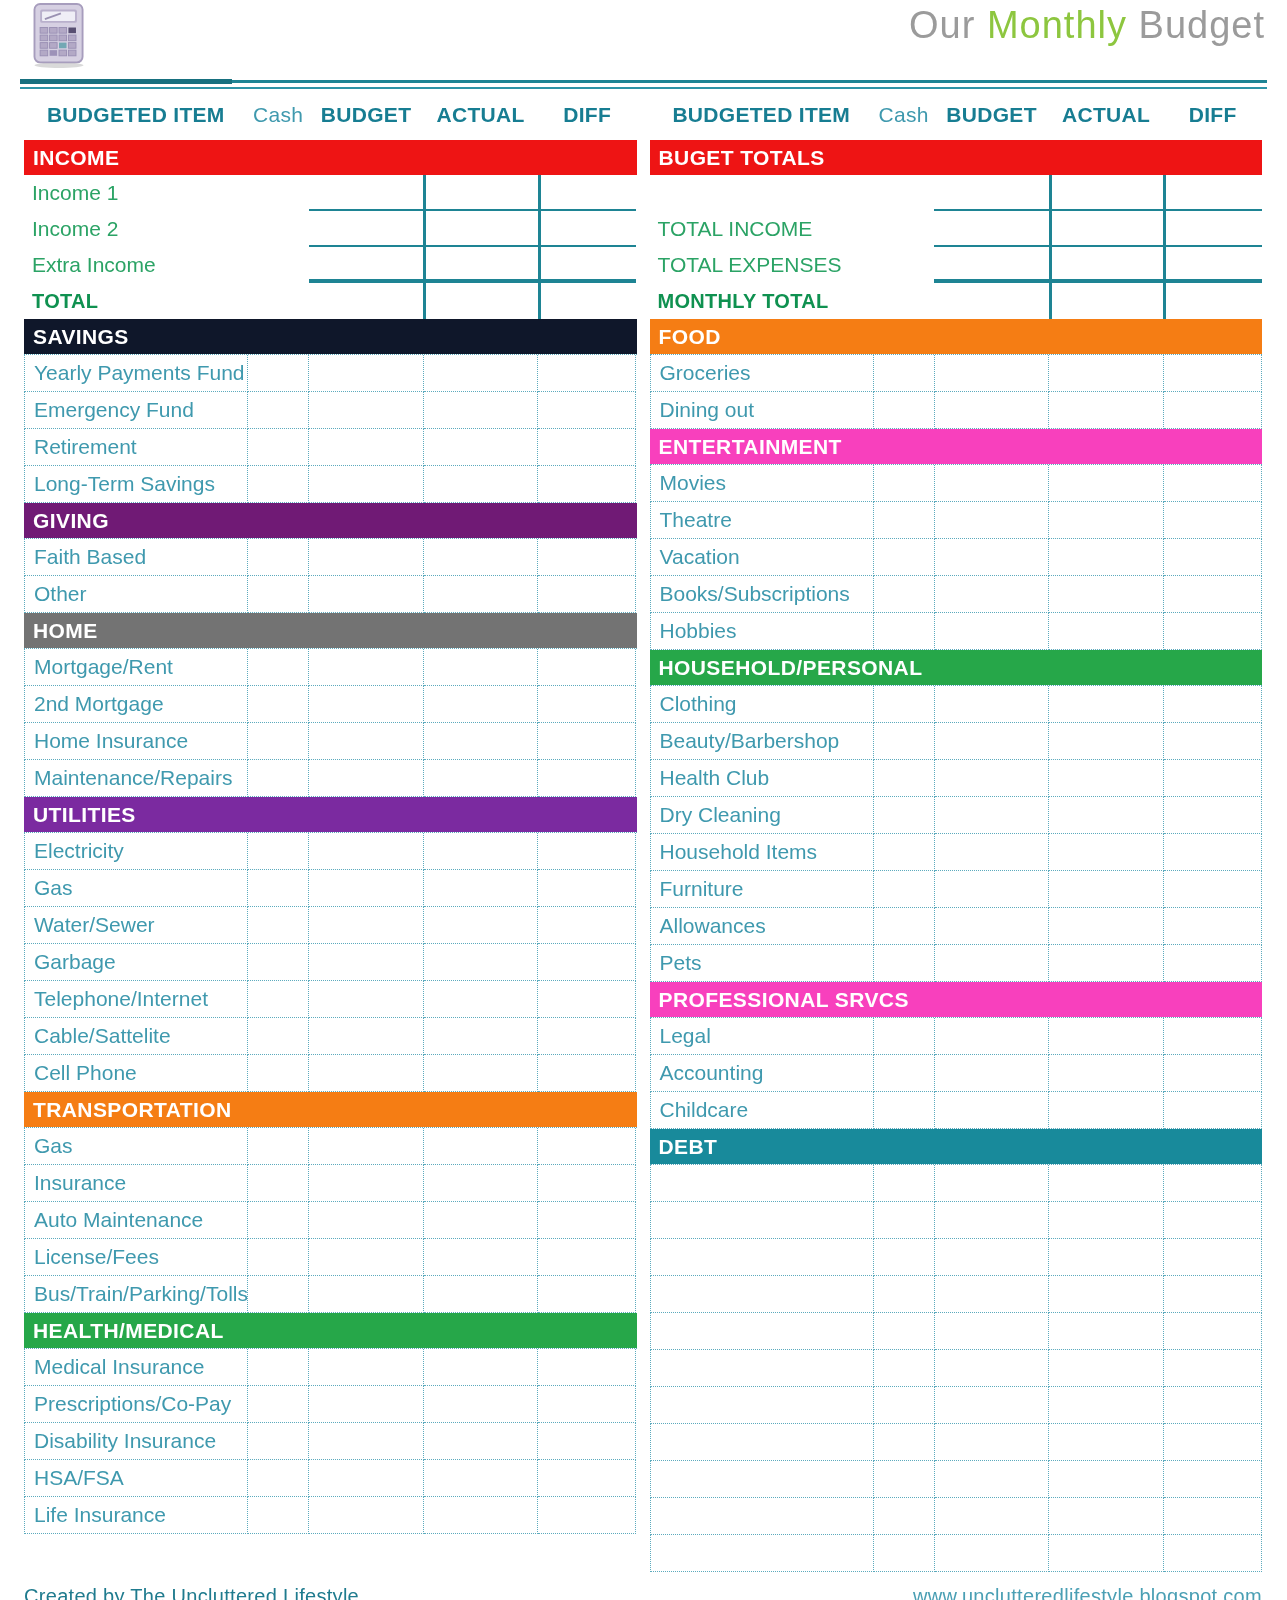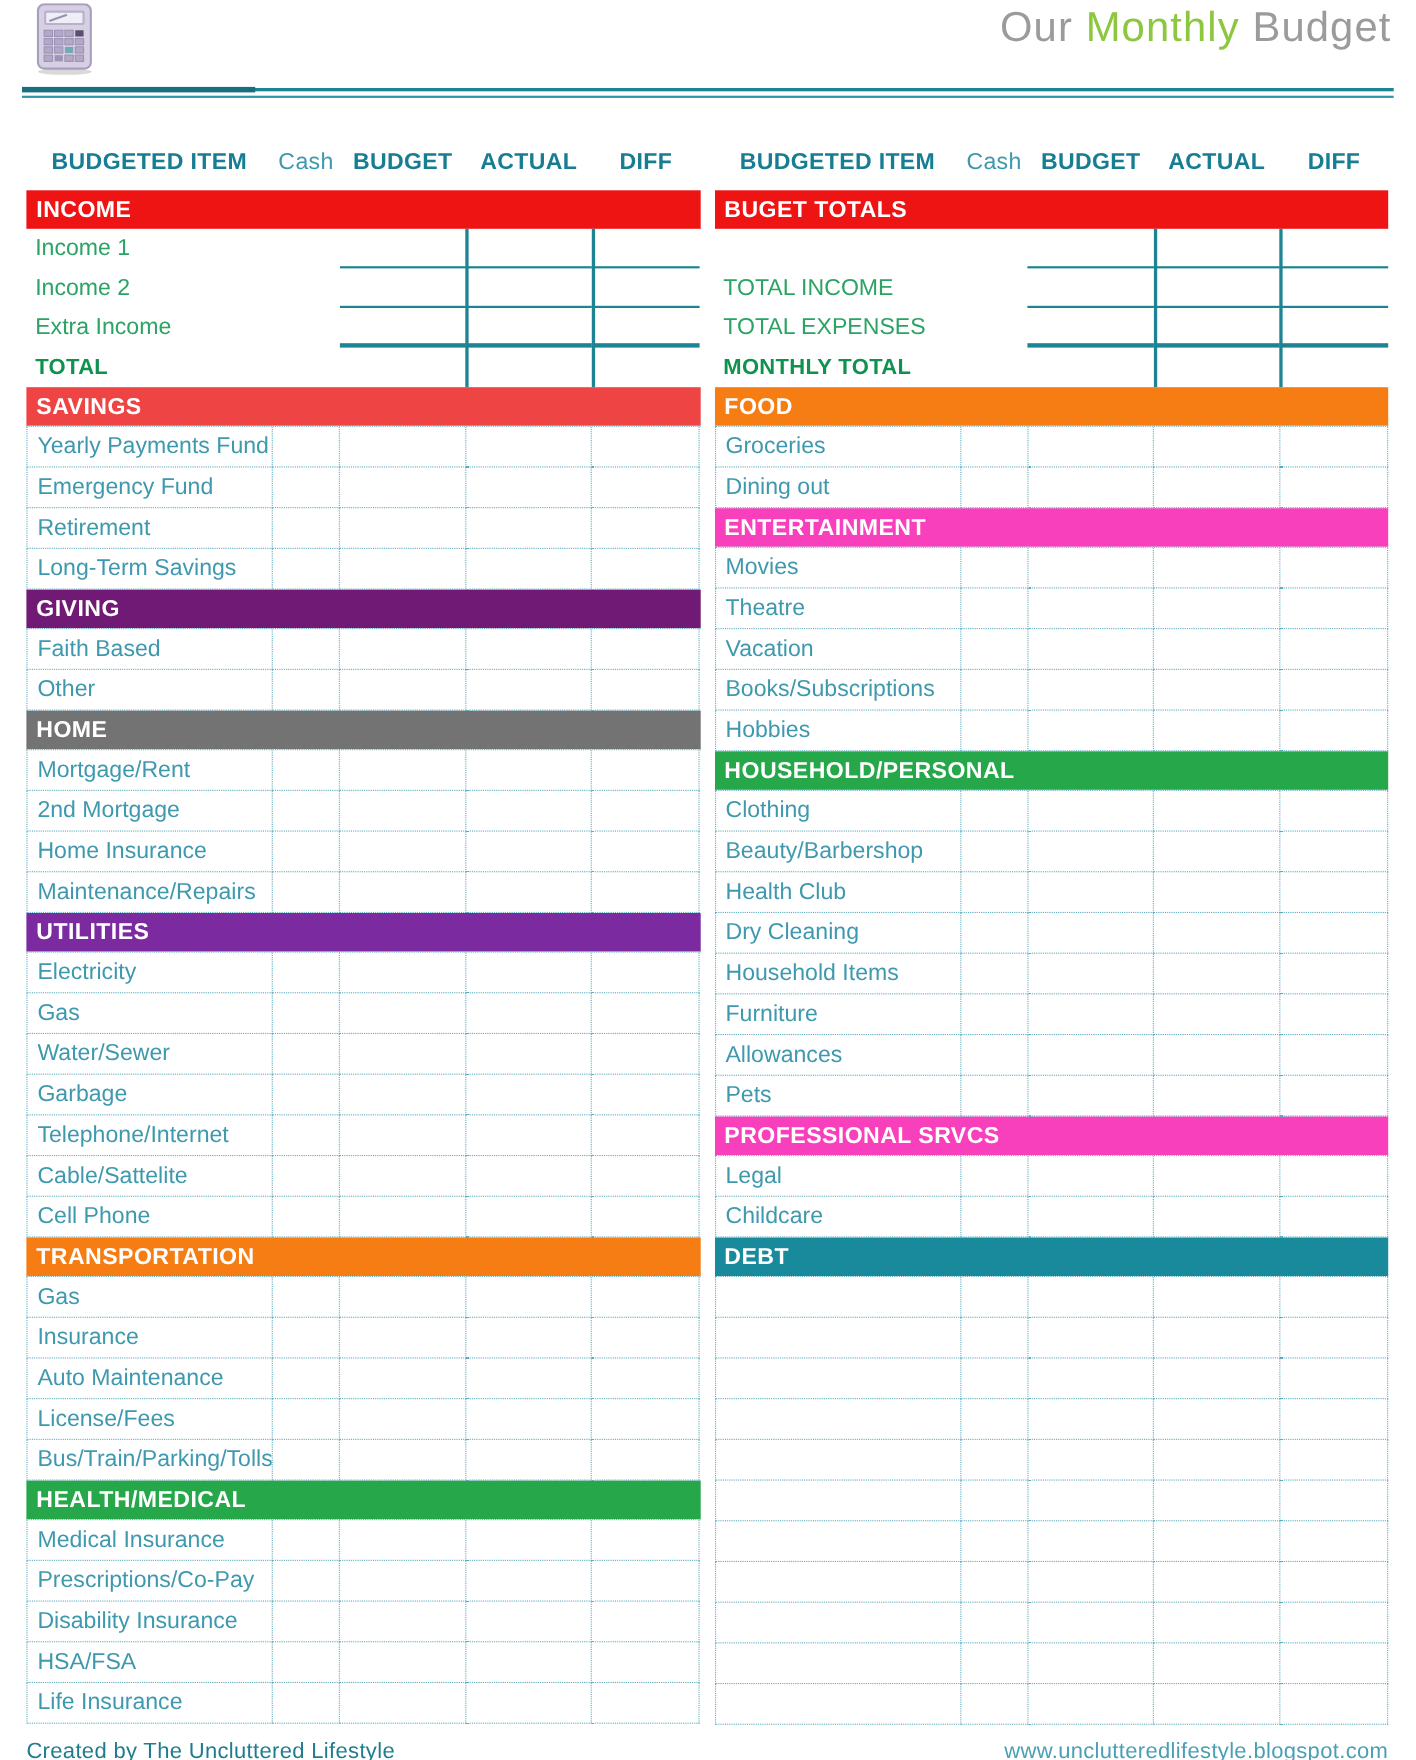--- a/index.html
+++ b/index.html
@@ -10,21 +10,21 @@
   .header{position:relative;height:90px;}
   .logo{position:absolute;left:30px;top:3px;width:58px;height:66px;}
   .title{position:absolute;right:22px;top:4px;font-size:38px;letter-spacing:1px;color:#9b9b9b;white-space:nowrap;font-weight:400;}
   .title .hl{color:#8dc63f;}
   .rule{position:absolute;left:20px;right:20px;top:80px;height:4px;
         border-top:3px solid #1e8494;border-bottom:2px solid #2e94a6;}
   .rule::before{content:"";position:absolute;left:0;top:-4px;width:212px;height:5px;background:#17707f;}
 
   
   .sheet{display:flex;gap:13px;padding:0 25px 0 24px;}
-  .col{flex:1;min-width:0;margin-top:33px;}
+  .col{flex:1;min-width:0;}
 
   .colheader{display:grid;grid-template-columns:36.5% 10% 18.7% 18.7% 16.1%;height:50px;align-items:center;}
   .hcell{font-weight:bold;color:#177d92;font-size:21px;text-align:center;letter-spacing:.3px;}
   .hcell.hcash{font-weight:normal;color:#3f99ae;}
 
   .banner{height:35px;display:flex;align-items:center;padding-left:9px;box-sizing:border-box;
           color:#ffffff;font-weight:bold;font-size:21px;letter-spacing:.4px;}
 
   
   .totals{position:relative;}
@@ -115,21 +115,21 @@
           </div>
           <div class="trow noline">
             <div class="t-label t-bold">TOTAL</div>
             <div class="t-cell"></div>
             <div class="t-cell"></div>
             <div class="t-cell"></div>
           </div>
           <div class="vline v1"></div>
           <div class="vline v2"></div>
         </div>
-        <div class="banner" style="background: #ef4444;">SAVINGS</div>
+        <div class="banner" style="background: #0f172a;">SAVINGS</div>
         <div class="rows">
           <div class="row">
             <div class="cell label">Yearly Payments Fund</div>
             <div class="cell"></div>
             <div class="cell"></div>
             <div class="cell"></div>
             <div class="cell"></div>
           </div>
           <div class="row">
             <div class="cell label">Emergency Fund</div>
@@ -484,20 +484,27 @@
         <div class="banner" style="background: rgb(248, 64, 189);">PROFESSIONAL SRVCS</div>
         <div class="rows">
           <div class="row">
             <div class="cell label">Legal</div>
             <div class="cell"></div>
             <div class="cell"></div>
             <div class="cell"></div>
             <div class="cell"></div>
           </div>
           <div class="row">
+            <div class="cell label">Accounting</div>
+            <div class="cell"></div>
+            <div class="cell"></div>
+            <div class="cell"></div>
+            <div class="cell"></div>
+          </div>
+          <div class="row">
             <div class="cell label">Childcare</div>
             <div class="cell"></div>
             <div class="cell"></div>
             <div class="cell"></div>
             <div class="cell"></div>
           </div>
         </div>
         <div class="banner" style="background: rgb(24, 138, 155);">DEBT</div>
         <div class="rows">
           <div class="row">

